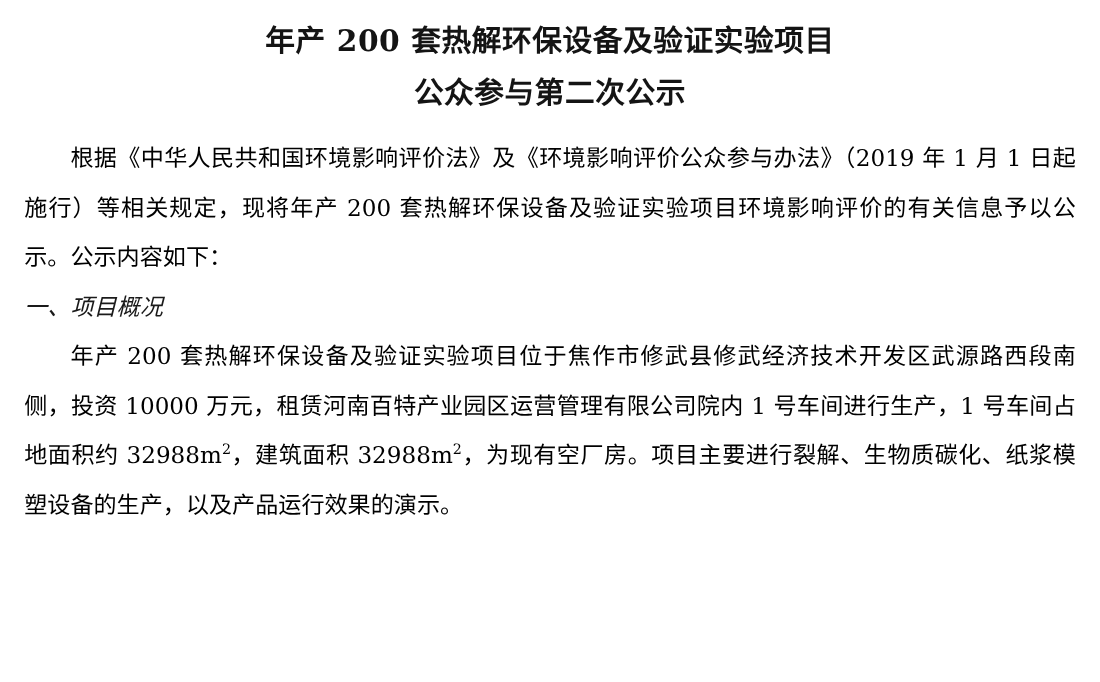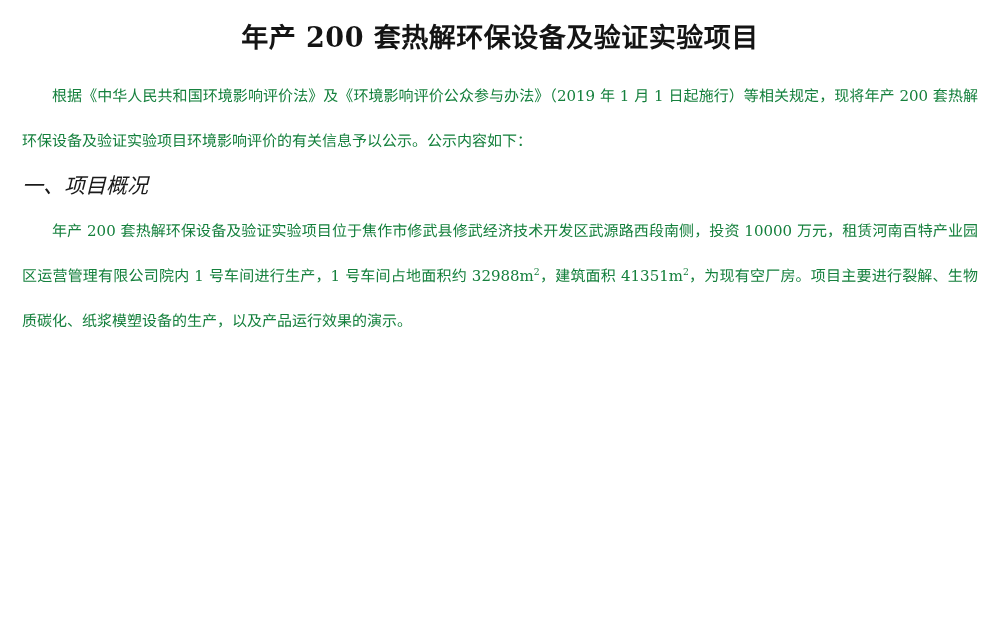--- a/index.html
+++ b/index.html
@@ -30,25 +30,25 @@
     margin: 6px 0 0 0;
     color: #141414;
   }
   .doc-title .line {
     display: block;
   }
   .doc-title .line2 {
     margin-top: 4px;
   }
   .body-text {
-    font-size: 15px;
+    font-size: 21px;
     line-height: 45px;
     text-align: justify;
     text-justify: inter-ideograph;
-    color: #15803d;
+    color: #000000;
     margin: 0;
   }
   .para {
     margin: 0;
     text-indent: 2em;
   }
   .para.first {
     margin-top: 14px;
   }
   .section-heading {
@@ -65,21 +65,22 @@
     line-height: 0;
   }
 </style>
 </head>
 <body>
 
 <div class="page">
 
   <h1 class="doc-title">
     <span class="line line1">年产 200 套热解环保设备及验证实验项目</span>
+    <span class="line line2">公众参与第二次公示</span>
   </h1>
 
   <p class="body-text para first">根据《中华人民共和国环境影响评价法》及《环境影响评价公众参与办法》（2019 年 1 月 1 日起施行）等相关规定，现将年产 200 套热解环保设备及验证实验项目环境影响评价的有关信息予以公示。公示内容如下：</p>
 
   <p class="body-text section-heading">一、项目概况</p>
 
-  <p class="body-text para"><span>年产 200 套热解环保设备及验证实验项目位于焦作市修武县修武经济技术开发区武源路西段南侧，投资 10000 万元，租赁河南百特产业园区运营管理有限公司院内 1 号车间进行生产，1 号车间占地面积约 32988m</span><sup>2</sup><span>，建筑面积 41351m</span><sup>2</sup><span>，为现有空厂房。项目主要进行裂解、生物质碳化、纸浆模塑设备的生产，以及产品运行效果的演示。</span></p>
+  <p class="body-text para"><span>年产 200 套热解环保设备及验证实验项目位于焦作市修武县修武经济技术开发区武源路西段南侧，投资 10000 万元，租赁河南百特产业园区运营管理有限公司院内 1 号车间进行生产，1 号车间占地面积约 32988m</span><sup>2</sup><span>，建筑面积 32988m</span><sup>2</sup><span>，为现有空厂房。项目主要进行裂解、生物质碳化、纸浆模塑设备的生产，以及产品运行效果的演示。</span></p>
 
 </div>
 
 </body></html>

